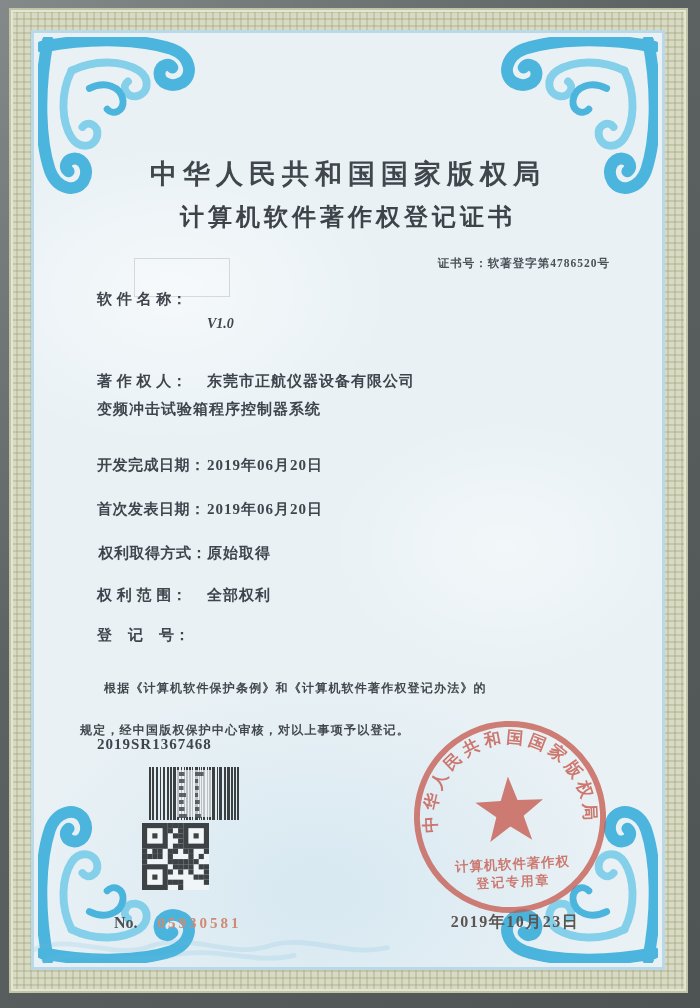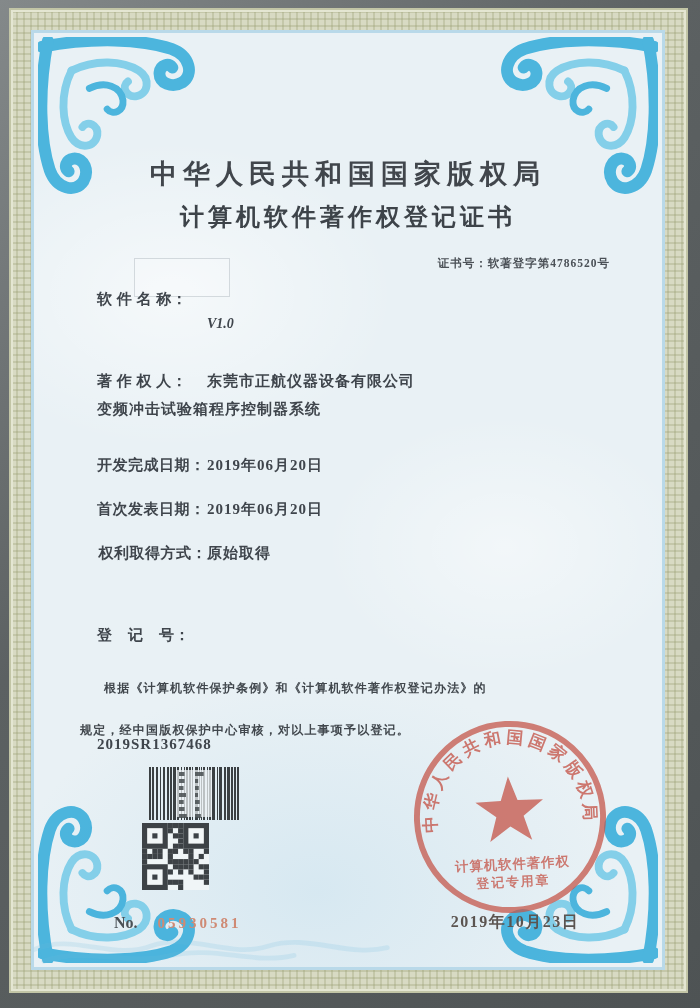--- a/index.html
+++ b/index.html
@@ -148,20 +148,24 @@
       <span class="lab">开发完成日期：</span>
       <span class="val">2019年06月20日</span>
     </div>
     <div class="abs row r4">
       <span class="lab">首次发表日期：</span>
       <span class="val">2019年06月20日</span>
     </div>
     <div class="abs row r5">
       <span class="lab">权利取得方式：</span>
       <span class="val">原始取得</span>
+    </div>
+    <div class="abs row r6">
+      <span class="lab">权 利 范 围：</span>
+      <span class="val">全部权利</span>
     </div>
     <div class="abs row r7">
       <span class="lab">登　记　号：</span>
       <span class="val">2019SR1367468</span>
     </div>
 
     <div class="abs para p1">根据《计算机软件保护条例》和《计算机软件著作权登记办法》的</div>
     <div class="abs para p2">规定，经中国版权保护中心审核，对以上事项予以登记。</div>
 
     <svg id="barcode-svg" class="abs barcode" viewBox="0 0 92 57">

